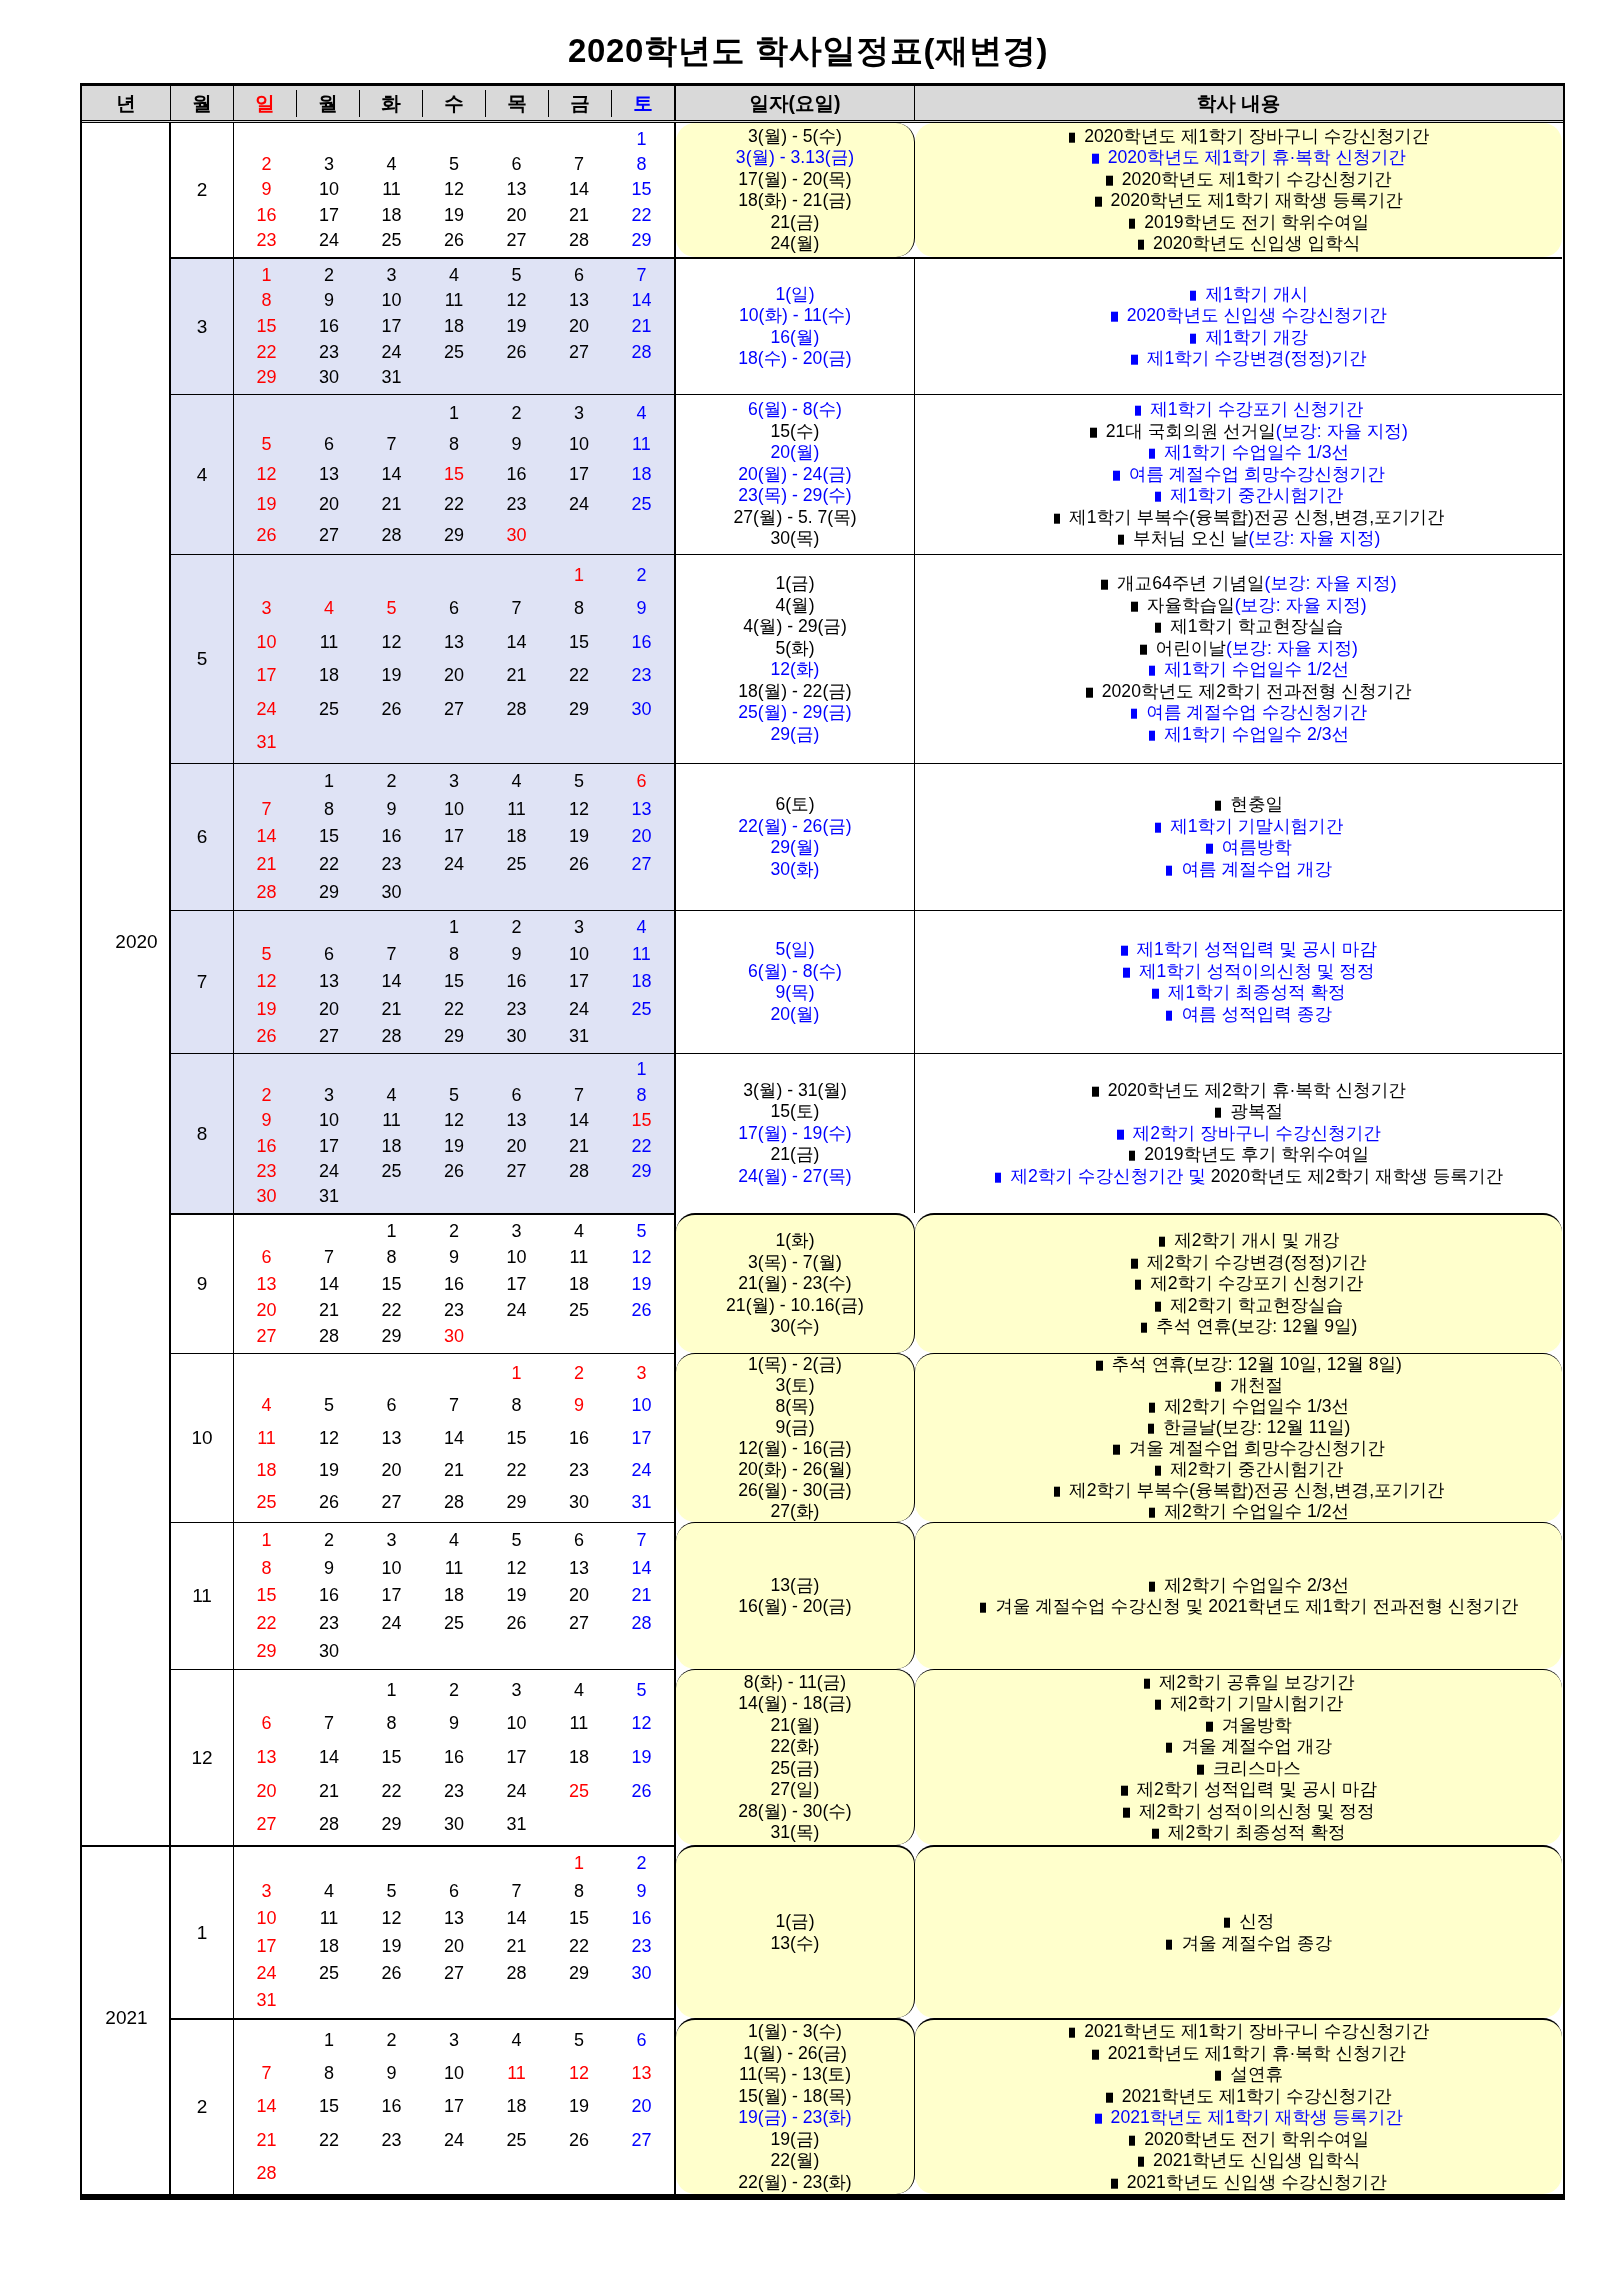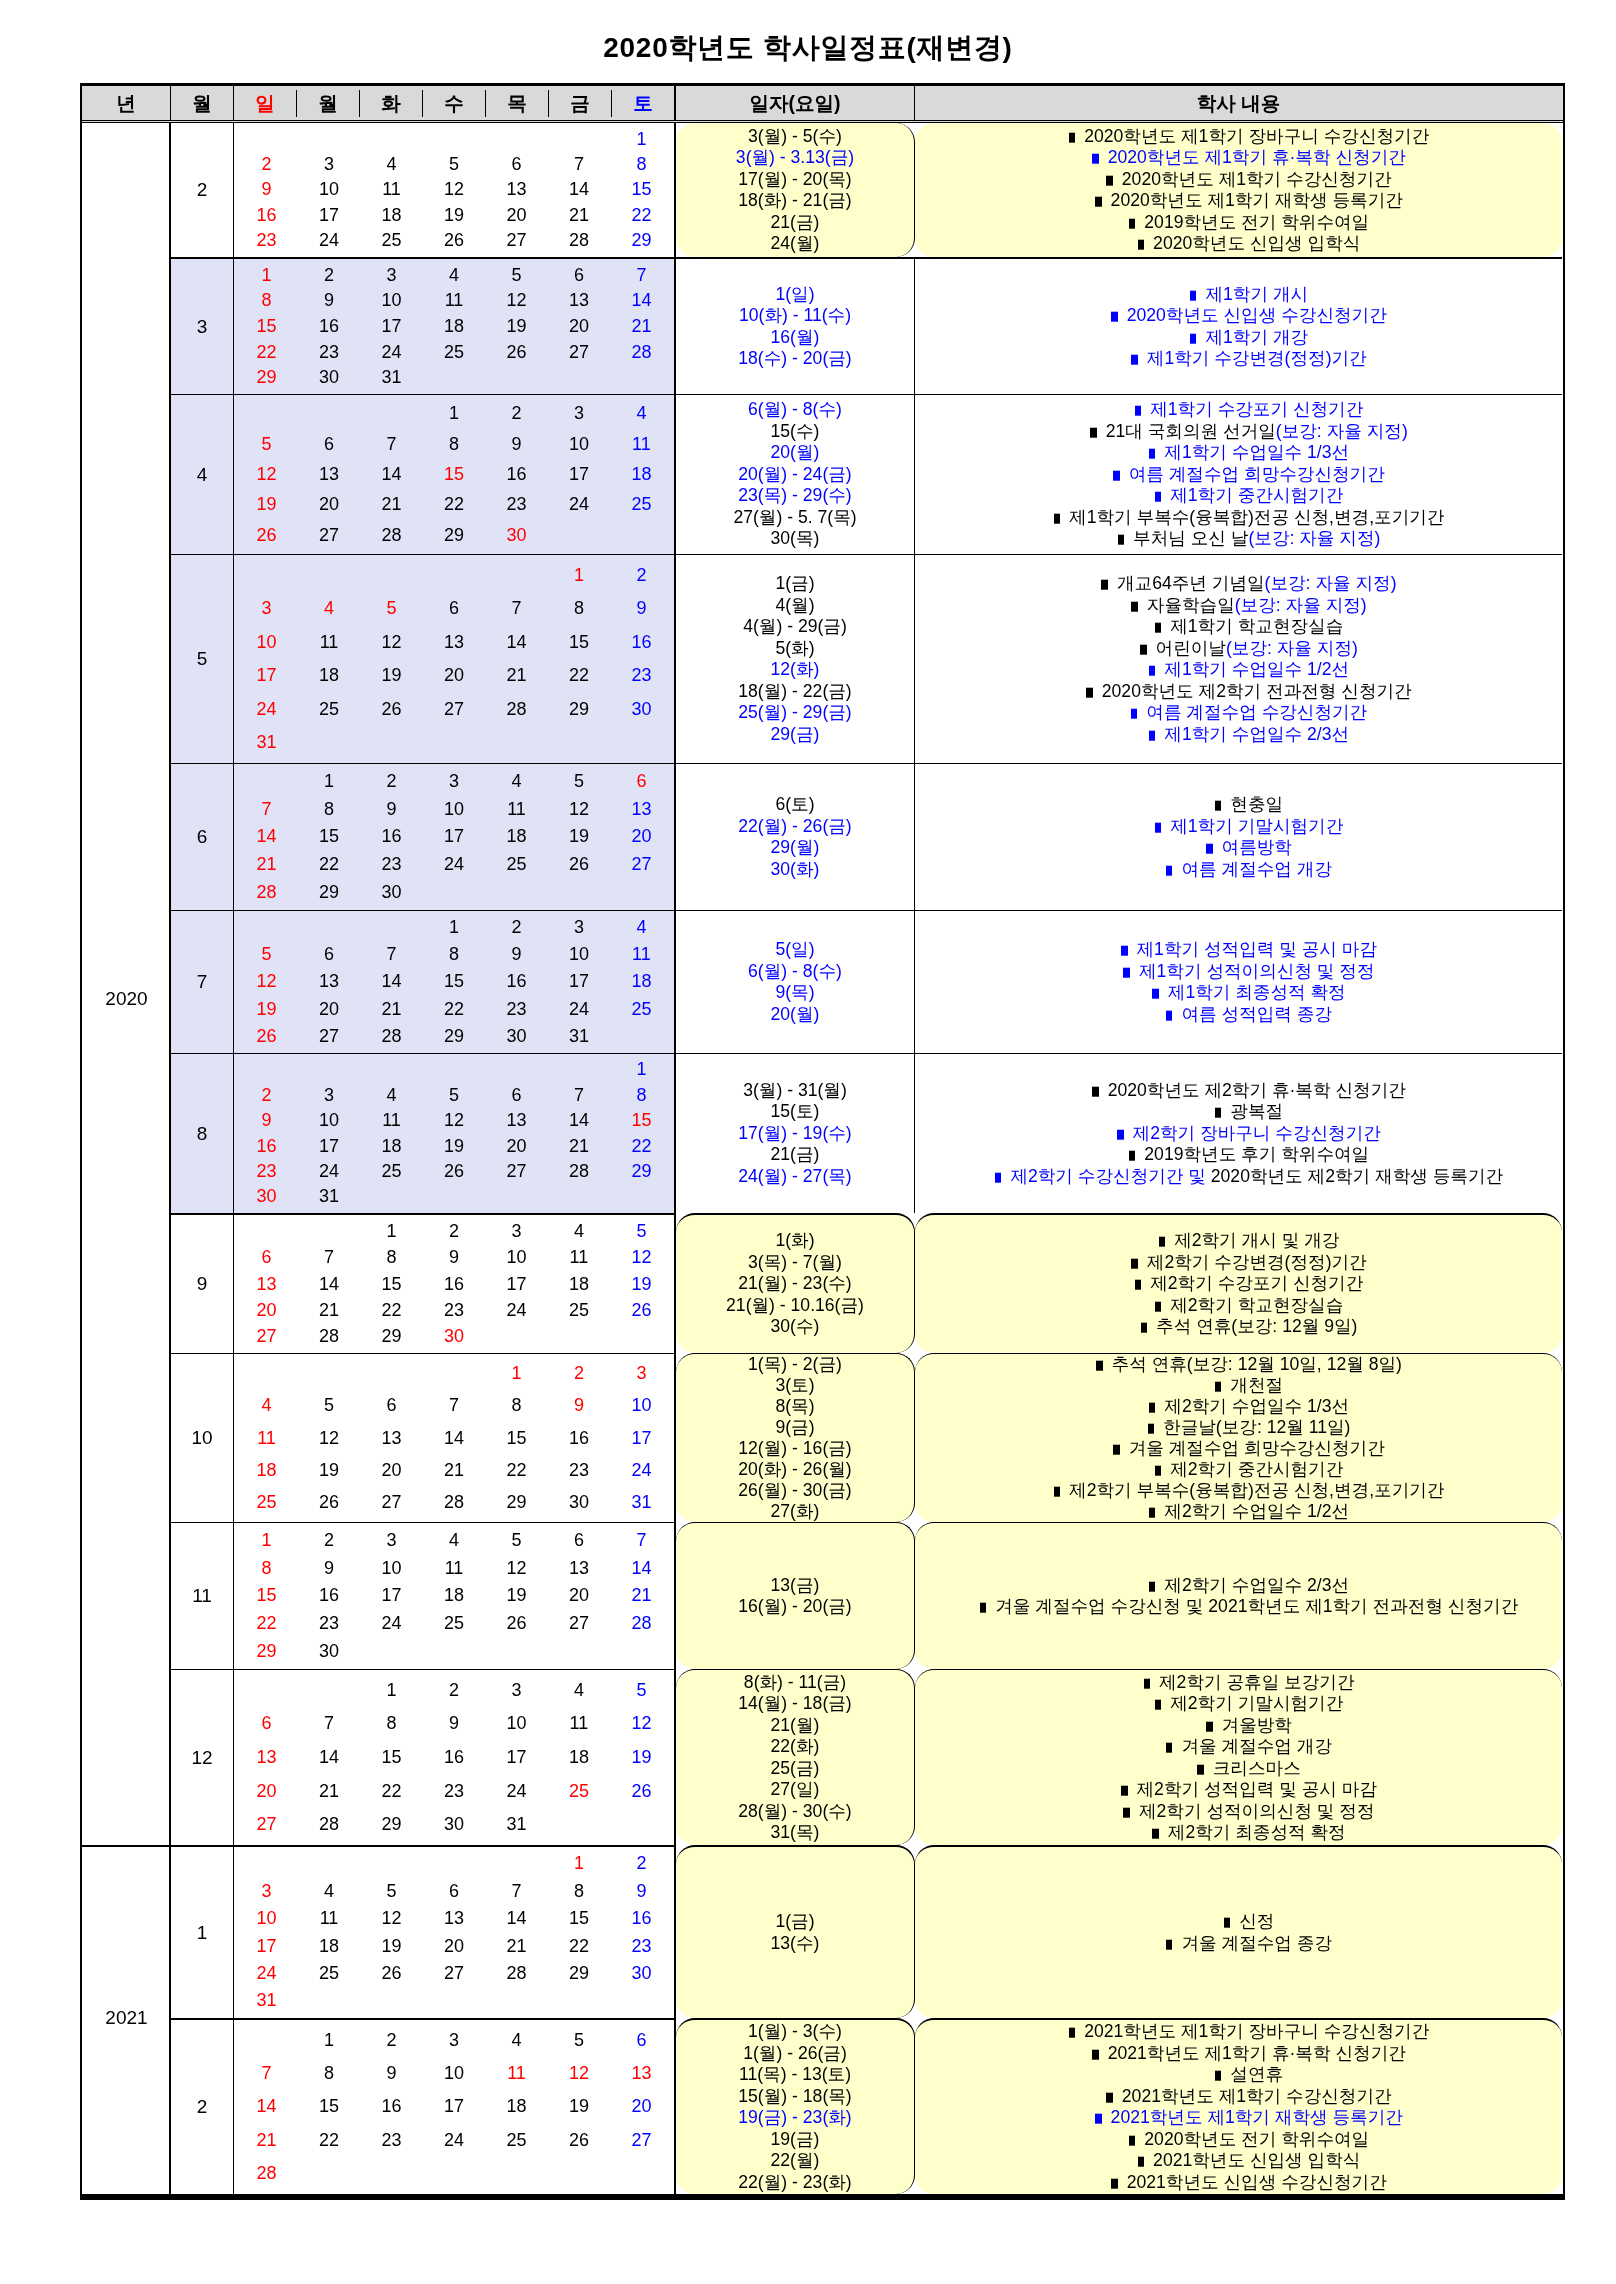--- a/index.html
+++ b/index.html
@@ -2,21 +2,21 @@
 <html style="--red: #ff0000; --blue: #0000ff; --yellow: #ffffcc; --lavender: #dfe3f5; --header-bg: #d9d9d9;font-size:10.4px"><head>
 <meta charset="utf-8">
 <style>
   html,body{margin:0;padding:0;}
   body{
     width:1616px;height:2284px;background:#ffffff;position:relative;overflow:hidden;
     font-family:"Liberation Sans","DejaVu Sans",sans-serif;color:#000;
   }
   .page-title{
     position:absolute;top:29px;left:0;width:1616px;text-align:center;
-    font-size:28px;font-weight:bold;letter-spacing:0.7px;margin:0;
+    font-size:33px;font-weight:bold;letter-spacing:0.7px;margin:0;
   }
   .table-wrap{
     position:absolute;left:80px;top:83px;width:1481px;
     border-left:2px solid #000;border-right:2px solid #000;
     border-top:3.9px solid #000;border-bottom:6.5px solid #000;
     box-sizing:content-box;
   }
   
   .hrow{display:flex;height:37px;background:var(--header-bg);border-bottom:3.9px double #000;box-sizing:border-box;}
   .hrow > div{display:flex;align-items:center;justify-content:center;font-size:19.5px;font-weight:bold;box-sizing:border-box;}
@@ -817,16 +817,16 @@
           <div class="cline k"><span class="bullet"></span><span class="k">2021학년도 제1학기 휴·복학 신청기간</span></div>
           <div class="cline k"><span class="bullet"></span><span class="k">설연휴</span></div>
           <div class="cline k"><span class="bullet"></span><span class="k">2021학년도 제1학기 수강신청기간</span></div>
           <div class="cline b"><span class="bullet"></span><span class="b">2021학년도 제1학기 재학생 등록기간</span></div>
           <div class="cline k"><span class="bullet"></span><span class="k">2020학년도 전기 학위수여일</span></div>
           <div class="cline k"><span class="bullet"></span><span class="k">2021학년도 신입생 입학식</span></div>
           <div class="cline k"><span class="bullet"></span><span class="k">2021학년도 신입생 수강신청기간</span></div>
         </div>
       </div>
     </div>
-<div class="ylabel" style="top: 913px;">2020</div>
+<div class="ylabel" style="top: 856px; padding-left: 10px;">2020</div>
     <div class="ylabel" style="top: 1932px;">2021</div>
   </div>
 
 
 </body></html>

